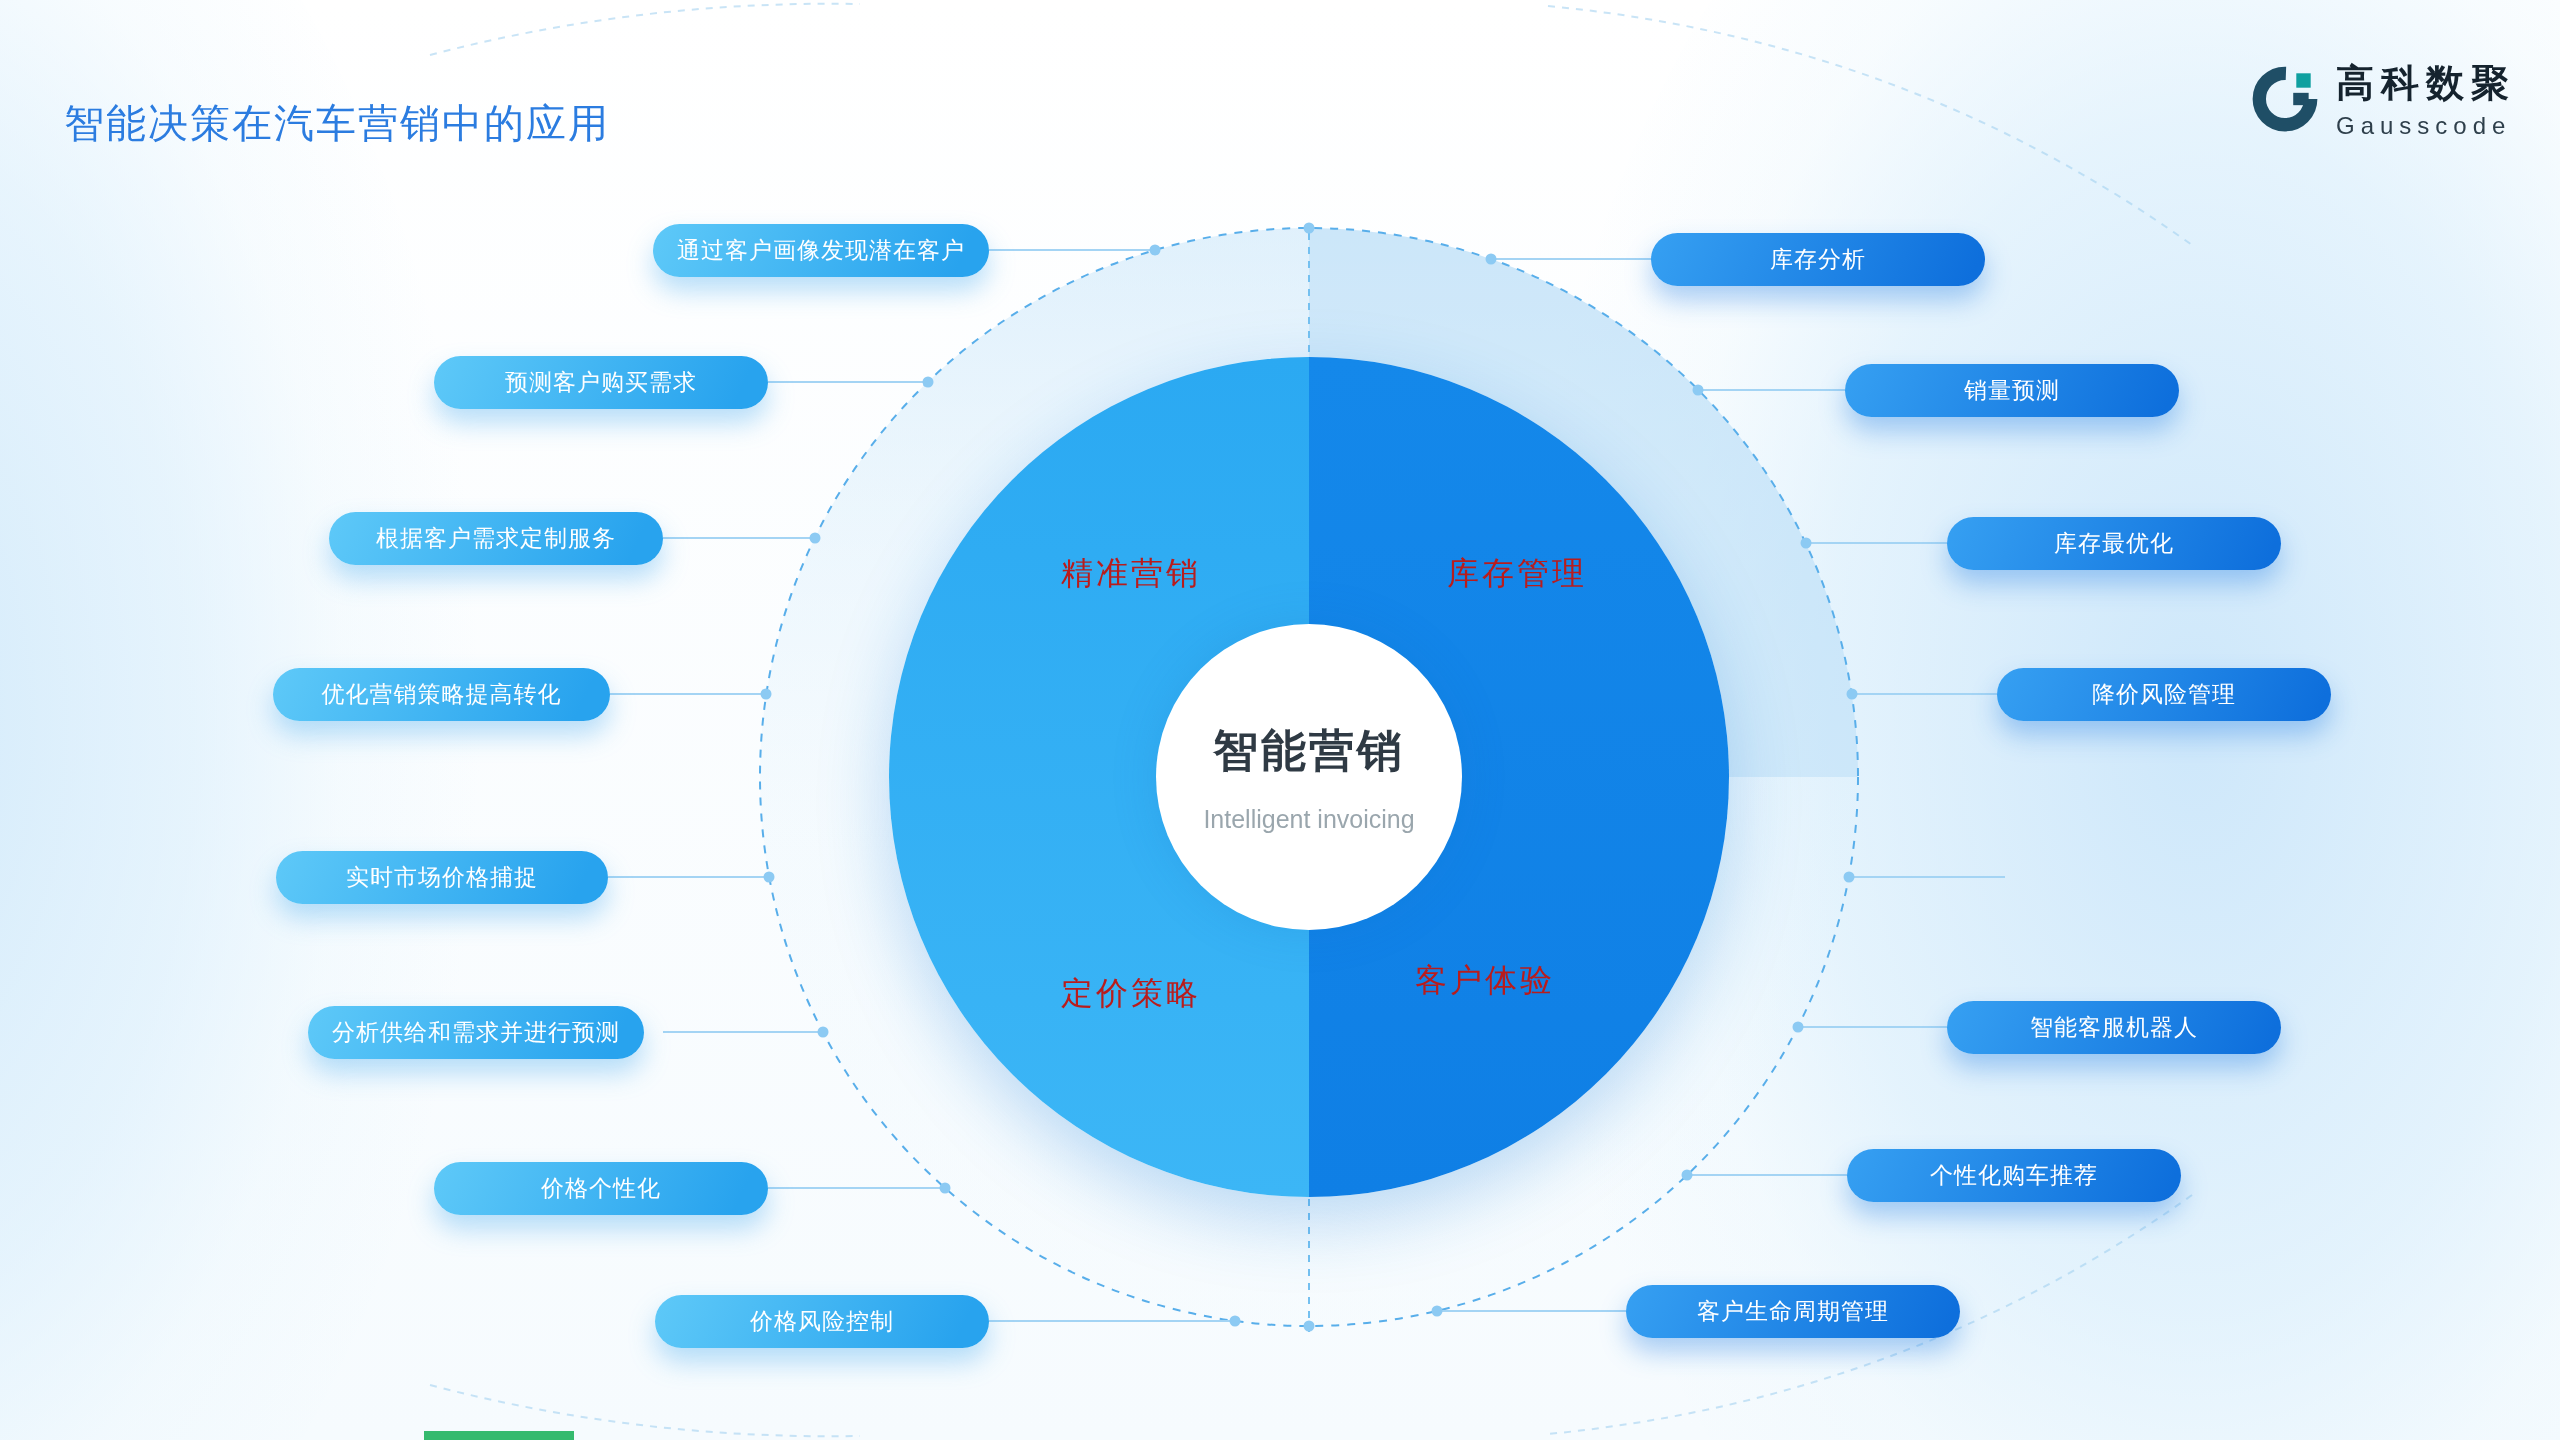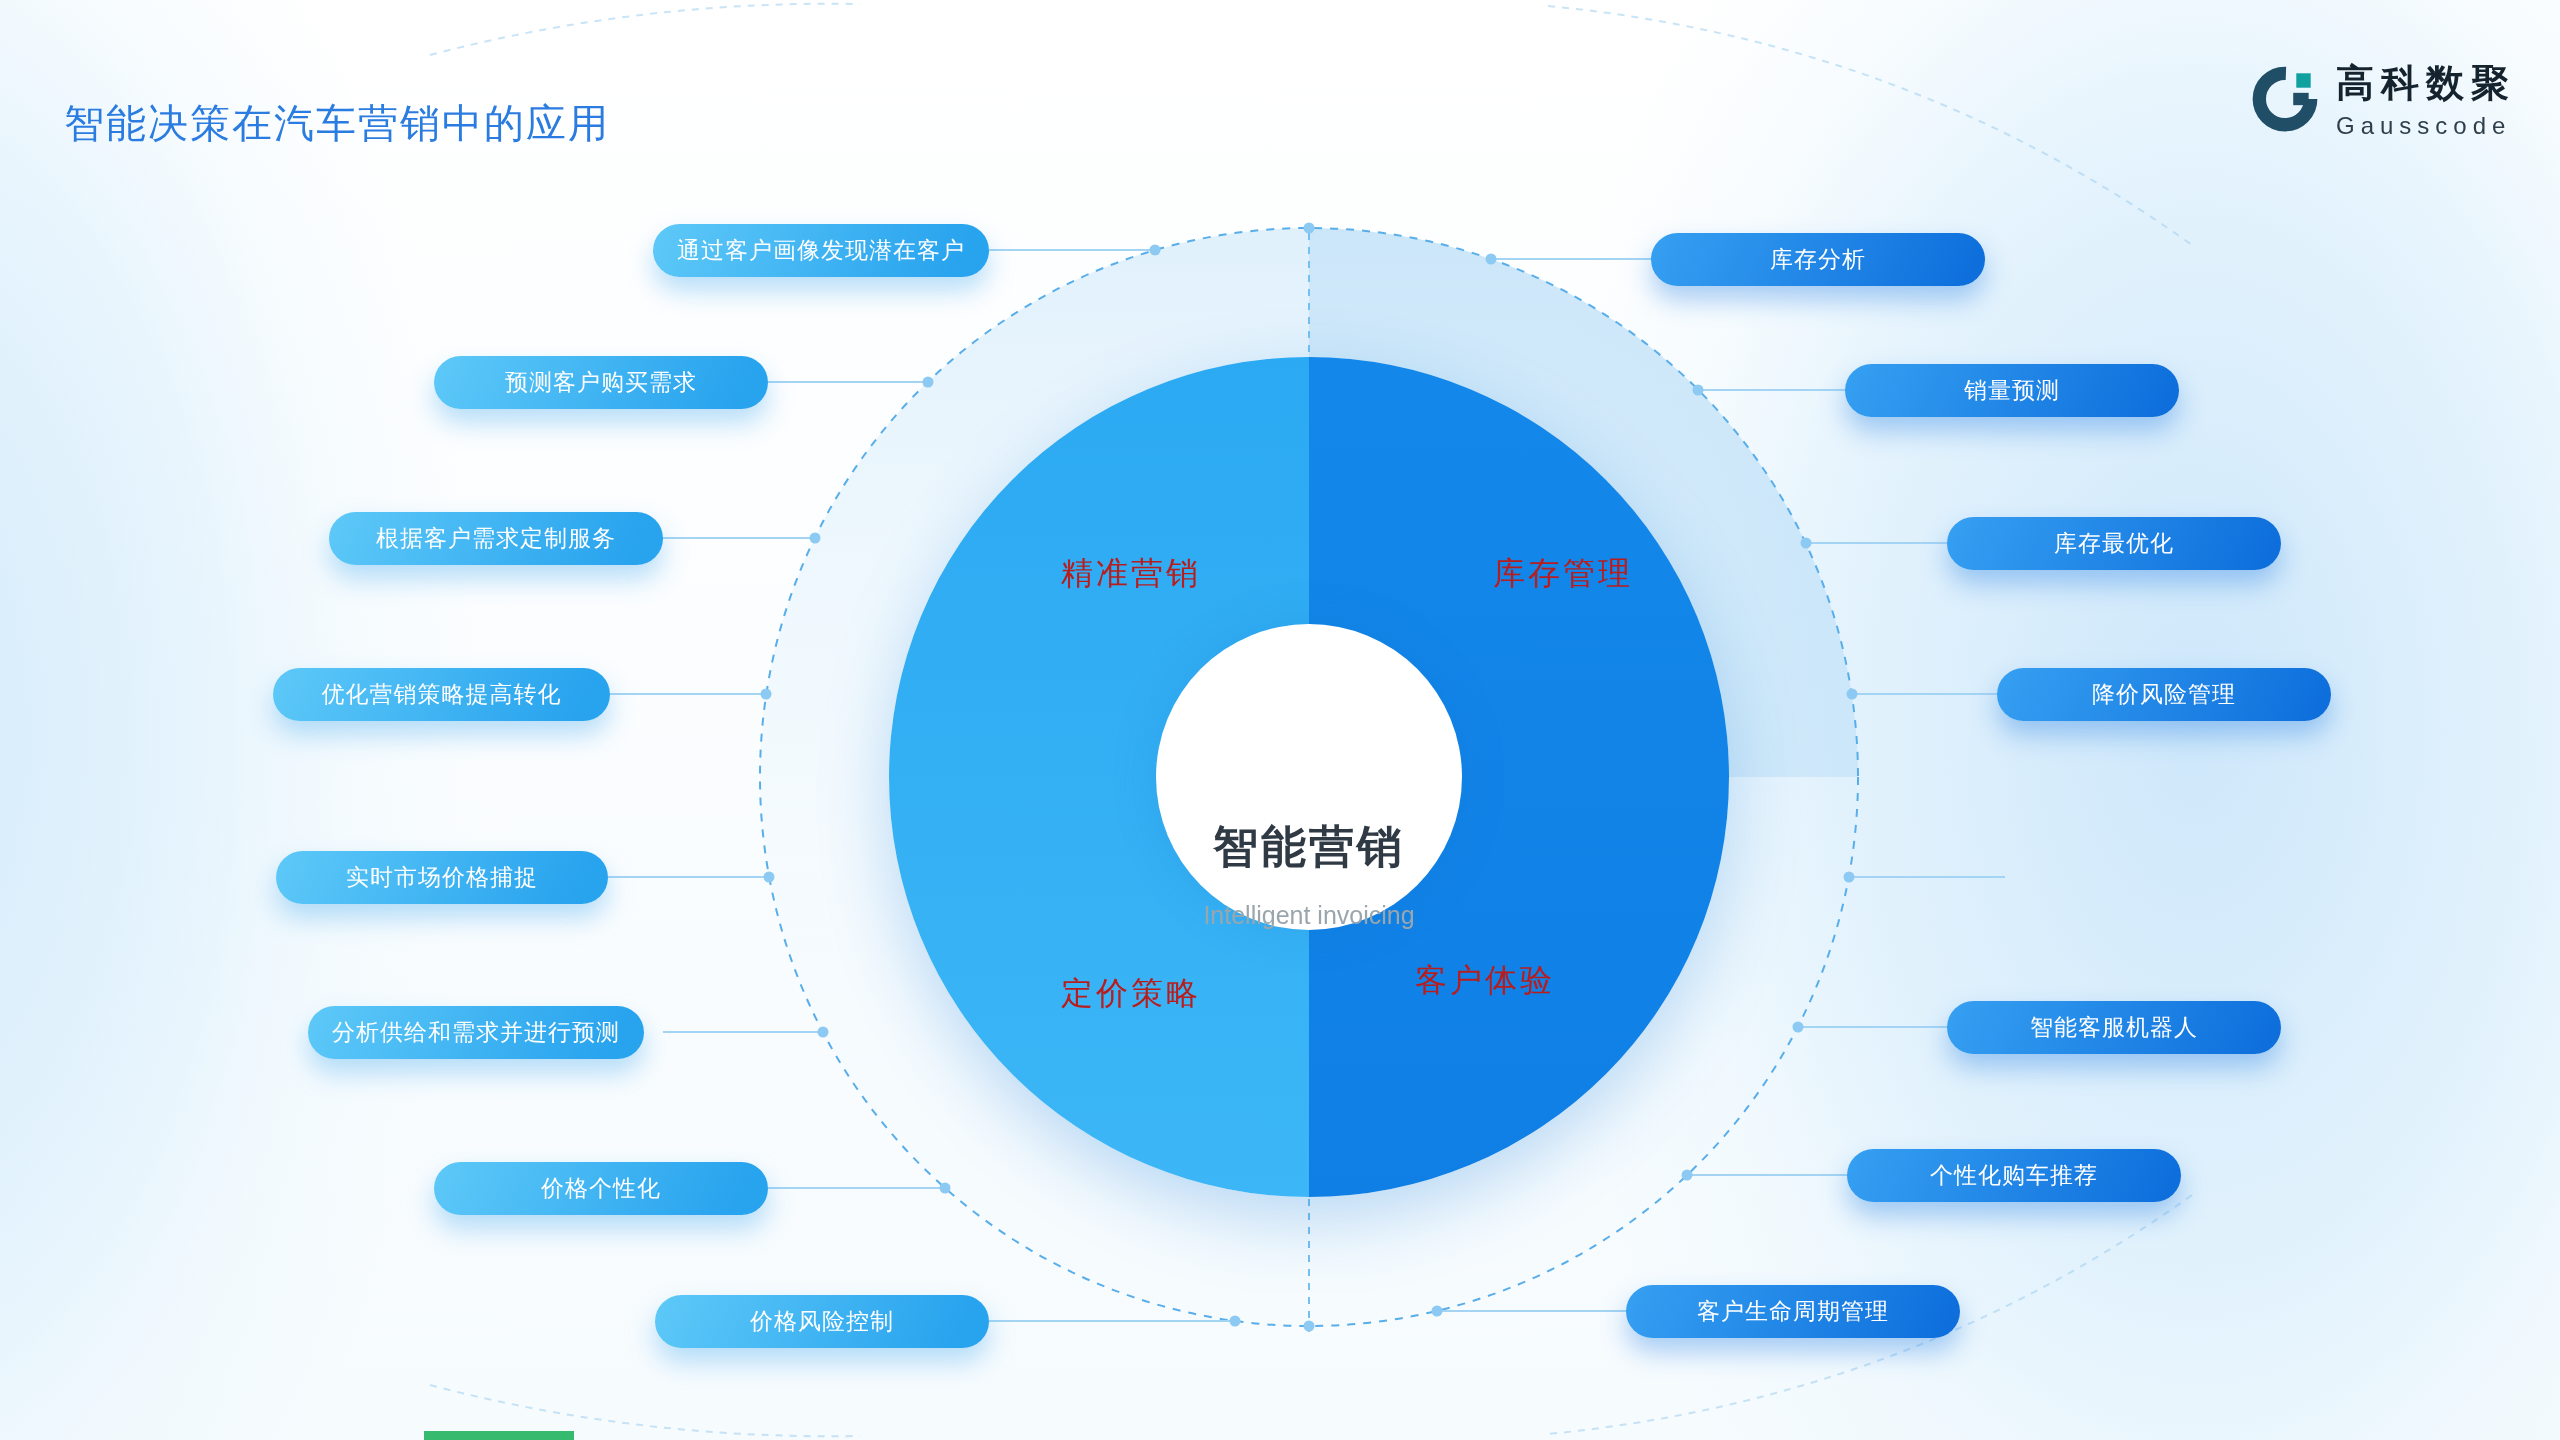--- a/index.html
+++ b/index.html
@@ -37,21 +37,21 @@
   .half{position:absolute;top:0;width:420px;height:840px;}
   .half.l{left:0;background:linear-gradient(180deg,#2ba9f2 0%,#3cb6f6 100%);}
   .half.r{left:420px;background:linear-gradient(180deg,#1488ea 0%,#0f7fe5 100%);}
   .q-label{
     position:absolute;transform:translate(-50%,-50%);
     color:#b91c1c;font-size:32px;font-weight:500;letter-spacing:3px;white-space:nowrap;
   }
   .hub{
     position:absolute;left:420px;top:420px;transform:translate(-50%,-50%);
     width:306px;height:306px;border-radius:50%;background:#ffffff;
-    display:flex;flex-direction:column;align-items:center;justify-content:flex-end;gap:24px;
+    display:flex;flex-direction:column;align-items:center;justify-content:center;gap:24px;
     box-shadow:0 0 46px rgba(20,110,200,0.18);
   }
   .hub-title{font-size:45px;font-weight:600;color:#2f3a44;letter-spacing:3px;}
   .hub-subtitle{font-size:25px;color:#9aa6ad;}
 
   
   .pill{
     position:absolute;height:53px;border-radius:27px;z-index:4;
     display:flex;align-items:center;justify-content:center;
     color:#ffffff;font-size:23px;letter-spacing:1px;white-space:nowrap;
@@ -140,21 +140,21 @@
     <circle class="dot" cx="1687" cy="1175" r="5.5"></circle>
     <circle class="dot" cx="1437" cy="1311" r="5.5"></circle>
     <circle class="dot" cx="1309" cy="228" r="5.5"></circle>
     <circle class="dot" cx="1309" cy="1326" r="5.5"></circle>
   </svg>
 
   <div class="donut">
     <div class="half l"></div>
     <div class="half r"></div>
     <div class="q-label" style="left:242px;top:217px;">精准营销</div>
-    <div class="q-label" style="left:628px;top:217px;margin-left:46px;">库存管理</div>
+    <div class="q-label" style="left:628px;top:217px;">库存管理</div>
     <div class="q-label" style="left:242px;top:637px;">定价策略</div>
     <div class="q-label" style="left:596px;top:624px;">客户体验</div>
     <div class="hub">
       <div class="hub-title">智能营销</div>
       <div class="hub-subtitle">Intelligent invoicing</div>
     </div>
   </div>
 
   <div class="pill l" style="left:653px;top:224px;width:336px;">通过客户画像发现潜在客户</div>
   <div class="pill l" style="left:434px;top:356px;width:334px;">预测客户购买需求</div>

